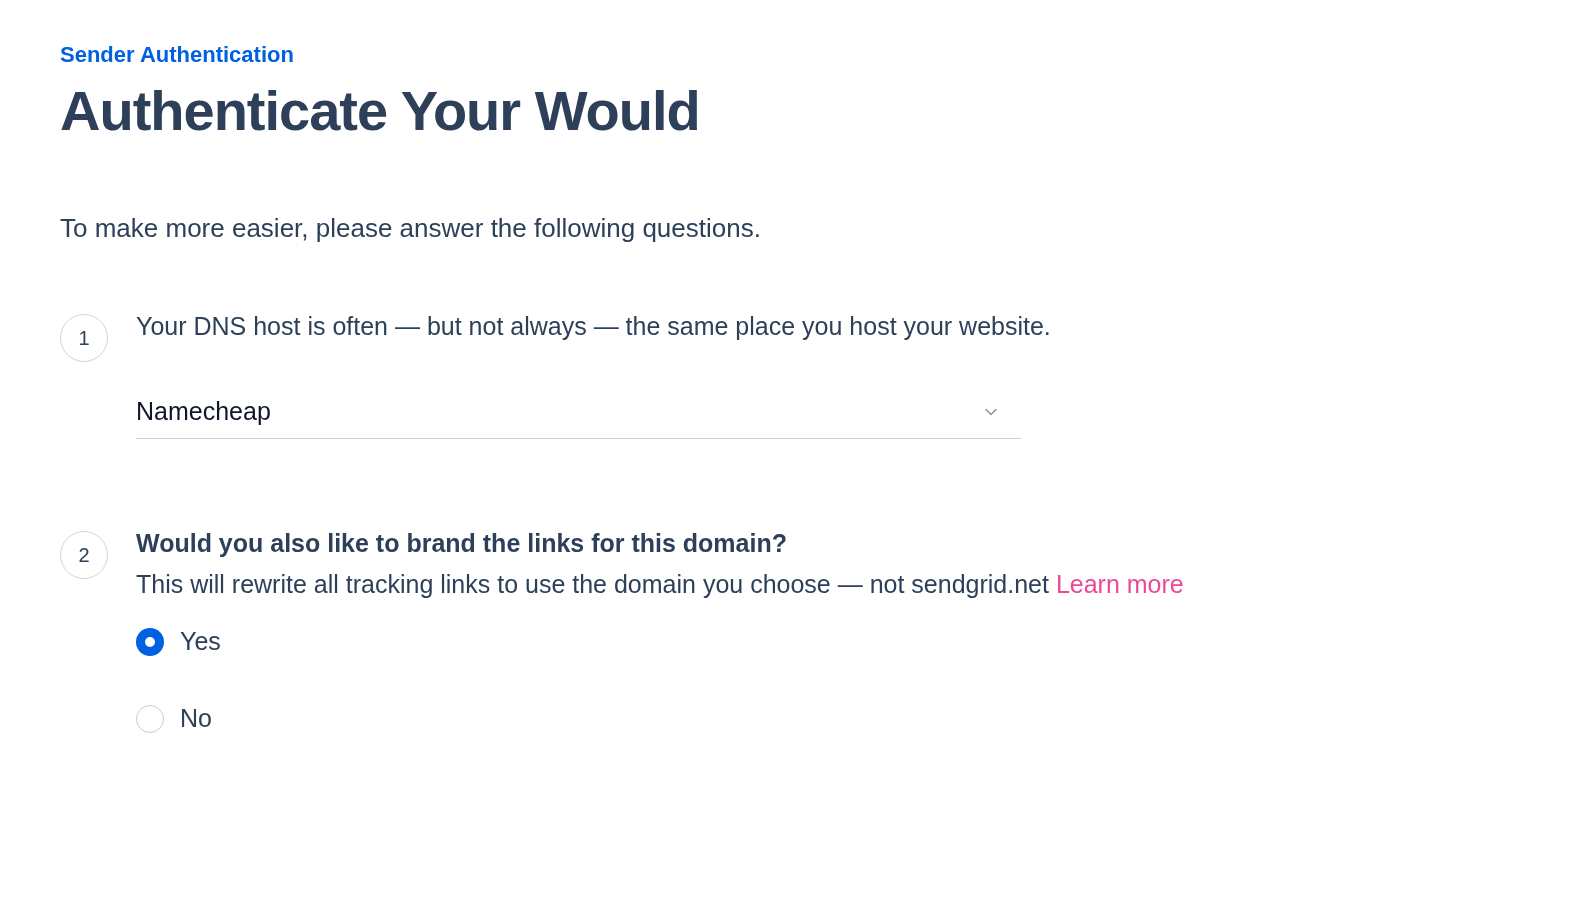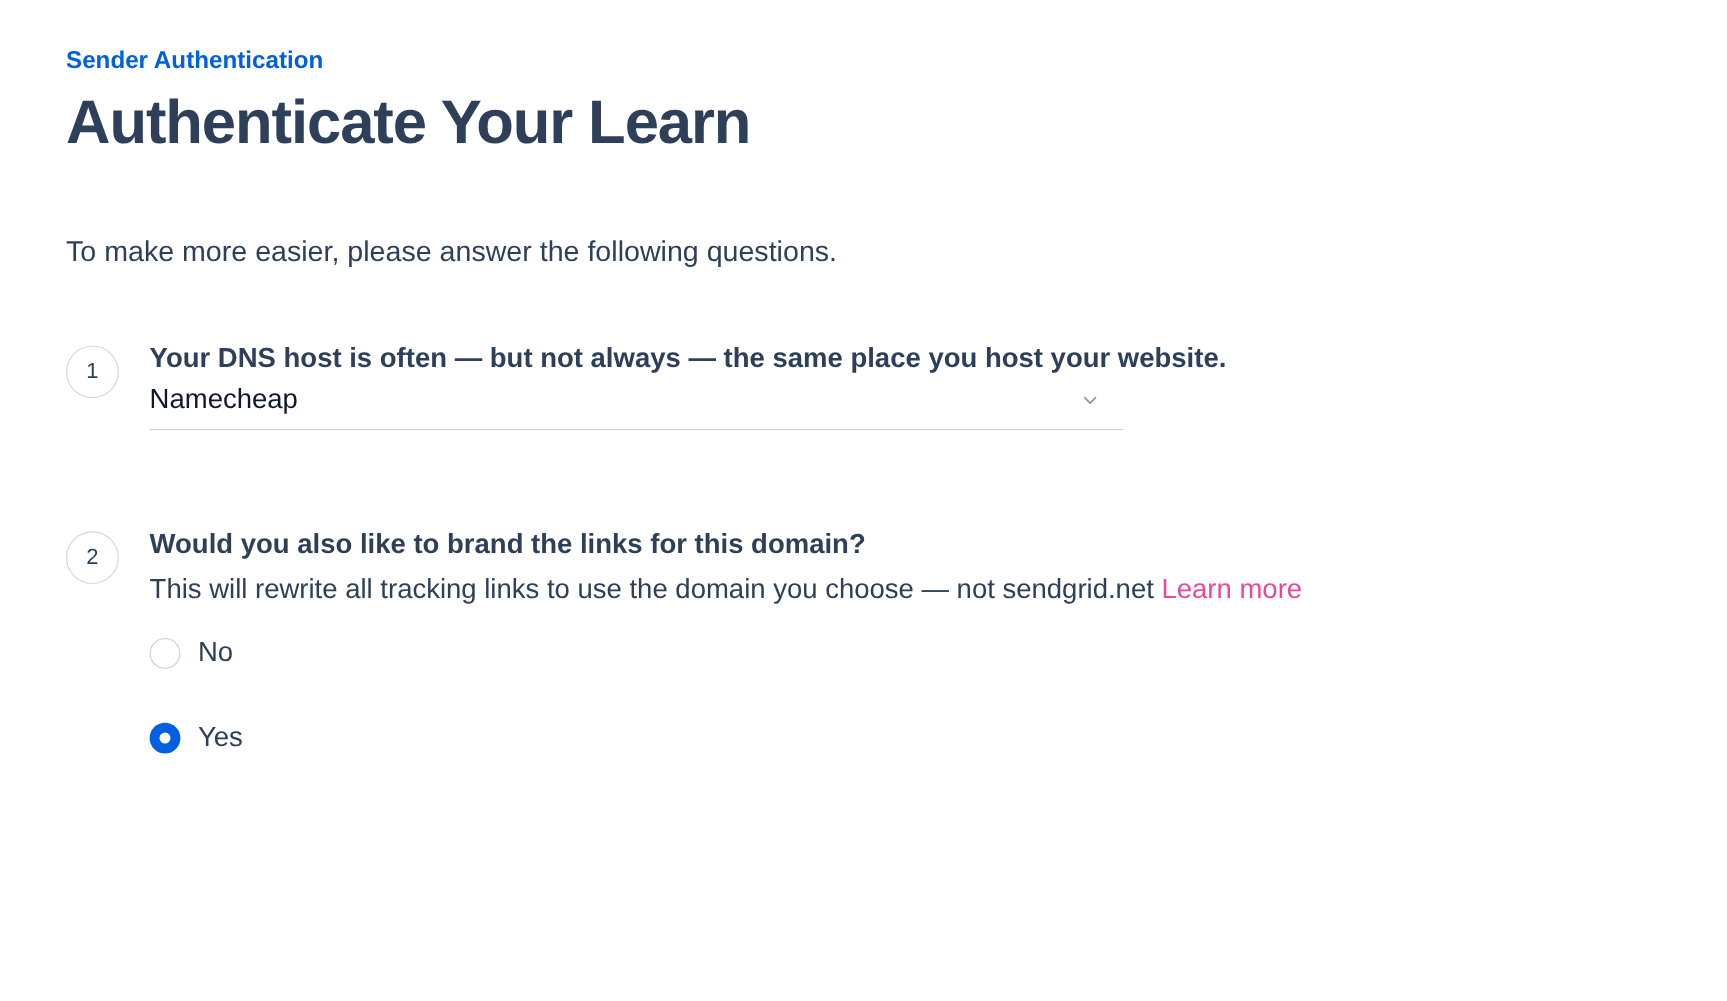--- a/index.html
+++ b/index.html
@@ -58,21 +58,22 @@
     }
     .question-title {
       color: #2e4059;
       font-size: 25px;
       font-weight: 700;
       margin-bottom: 12px;
     }
     .question-desc {
       color: #2e4059;
       font-size: 25px;
-      font-weight: 700;
+      font-weight: 400;
+      margin-bottom: 48px;
     }
     .field-label {
       color: #2e4059;
       font-size: 24px;
       font-weight: 400;
       margin-bottom: 8px;
     }
     .select-wrapper {
       position: relative;
       width: 885px;
@@ -141,21 +142,21 @@
     .radio-label {
       color: #2e4059;
       font-size: 25px;
       font-weight: 400;
     }
   </style>
 </head>
 <body>
 
 <div class="breadcrumb">Sender Authentication</div>
-<h1 class="page-title">Authenticate Your Learn</h1>
+<h1 class="page-title">Authenticate Your Would</h1>
 <p class="intro-text">To make more easier, please answer the following questions.</p>
 
 <div class="question-block">
   <div class="step-number">1</div>
   <div class="question-content">
     <div class="question-desc">Your DNS host is often — but not always — the same place you host your website.</div>
     <div class="select-wrapper">
       <span class="select-value">Namecheap</span>
       <span class="chevron-down">
         <svg width="12" height="8" viewBox="0 0 12 8" fill="none">
@@ -167,23 +168,23 @@
 </div>
 
 <div class="question-block">
   <div class="step-number">2</div>
   <div class="question-content">
     <div class="question-title">Would you also like to brand the links for this domain?</div>
     <div class="q2-desc">
       <span>This will rewrite all tracking links to use the domain you choose — not sendgrid.net </span><span class="learn-more">Learn more</span>
     </div>
     <div class="radio-row">
-      <div class="radio-outer unselected"></div>
-      <span class="radio-label">No</span>
-    </div>
-    <div class="radio-row">
       <div class="radio-outer selected">
         <div class="radio-inner"></div>
       </div>
       <span class="radio-label">Yes</span>
     </div>
+    <div class="radio-row">
+      <div class="radio-outer unselected"></div>
+      <span class="radio-label">No</span>
+    </div>
   </div>
 </div>
 
 </body></html>

